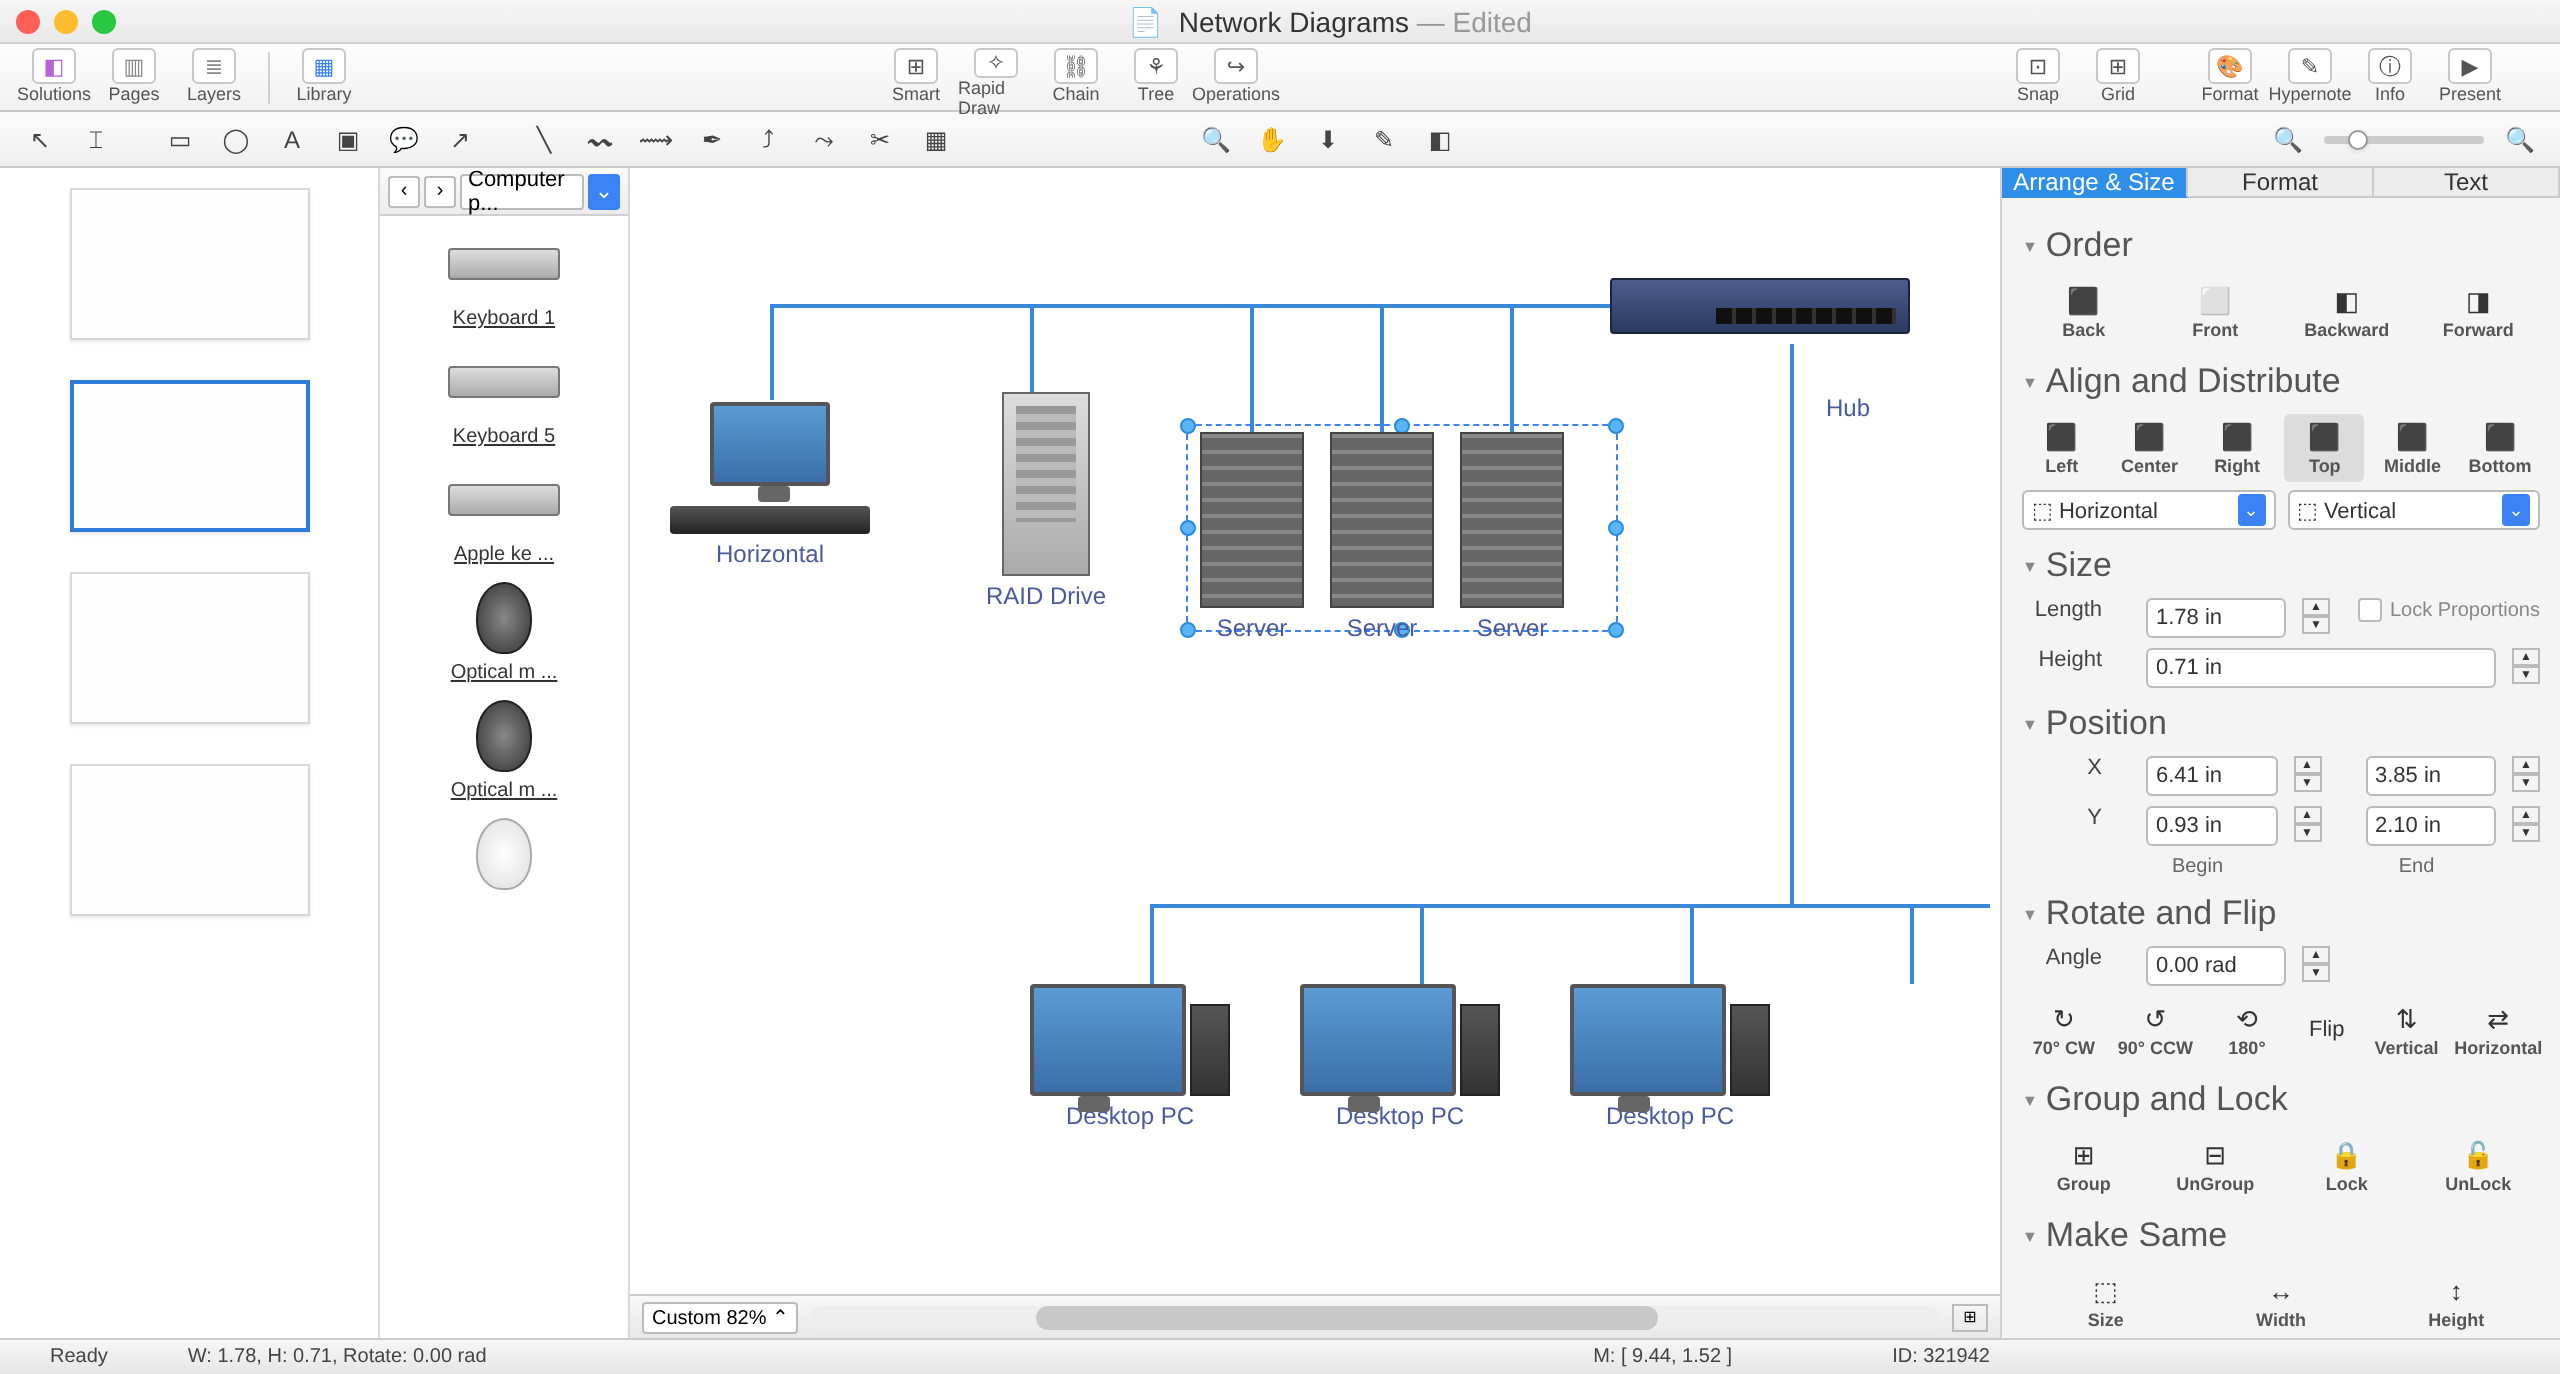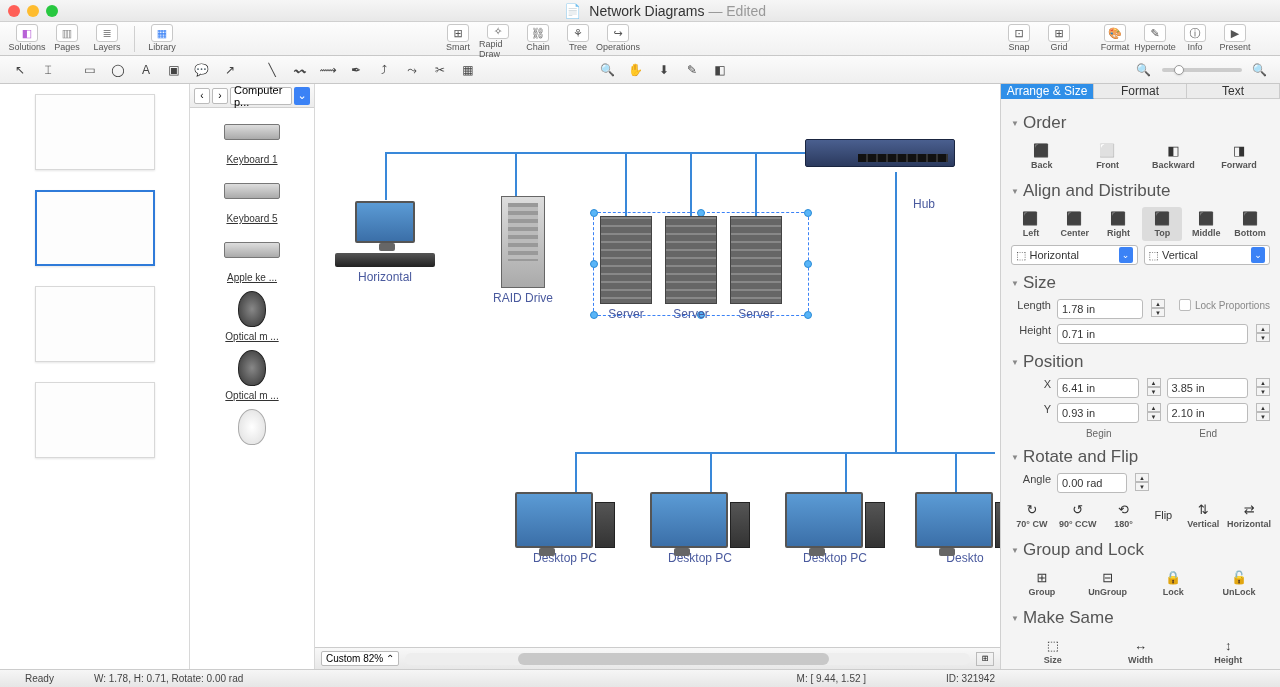--- a/index.html
+++ b/index.html
@@ -52,21 +52,21 @@
 .insp-body{padding:6px 10px 12px;}
 .section-title{font-size:17px;color:#555;margin:8px 0 6px;display:flex;align-items:center;gap:4px;}
 .section-title::before{content:"▼";font-size:8px;color:#888;}
 .icon-row{display:flex;gap:4px;flex-wrap:wrap;margin-bottom:4px;}
 .icon-btn{flex:1;min-width:38px;display:flex;flex-direction:column;align-items:center;gap:2px;padding:3px 0;border-radius:3px;cursor:pointer;}
 .icon-btn .ic{width:20px;height:16px;display:flex;align-items:center;justify-content:center;font-size:13px;}
 .icon-btn .lbl{font-size:9px;color:#555;font-weight:bold;}
 .icon-btn.sel{background:#dcdcdc;}
 .row{display:flex;align-items:flex-start;gap:6px;margin-bottom:5px;}
 .row label{width:40px;font-size:11px;color:#444;text-align:right;}
-.field{flex:1;height:20px;border:1px solid #bbb;border-radius:3px;background:#fff;font-size:11px;padding:0 4px;display:flex;align-items:center;justify-content:space-between;}
+.field{flex:1;height:20px;border:1px solid #bbb;border-radius:3px;background:#fff;font-size:11px;padding:0 4px;display:flex;align-items:center;justify-content:space-between;margin-left:16px;}
 .stepper{width:14px;height:18px;display:flex;flex-direction:column;margin-left:2px;}
 .stepper span{flex:1;border:1px solid #bbb;background:#f4f4f4;font-size:6px;display:flex;align-items:center;justify-content:center;cursor:pointer;}
 .dropdown{height:20px;flex:1;border:1px solid #bbb;border-radius:3px;background:#fff;font-size:11px;display:flex;align-items:center;padding:0 4px;justify-content:space-between;}
 .dropdown .arrow{width:14px;height:16px;background:#3b82f6;border-radius:2px;color:#fff;font-size:9px;display:flex;align-items:center;justify-content:center;}
 .checkbox{width:12px;height:12px;border:1px solid #bbb;background:#fff;border-radius:2px;}
 .status{height:18px;background:linear-gradient(#f6f6f6,#e6e6e6);border-top:1px solid #ccc;display:flex;align-items:center;font-size:10px;color:#444;padding:0 25px;gap:40px;}
 
 .monitor{width:60px;height:42px;background:linear-gradient(#5b9bd5,#3b6fa8);border:2px solid #555;border-radius:2px;position:relative;}
 .monitor::after{content:"";position:absolute;bottom:-10px;left:22px;width:16px;height:8px;background:#666;border-radius:2px;}
 .tower{width:20px;height:46px;background:linear-gradient(#555,#333);border:1px solid #222;margin-left:2px;}
@@ -337,27 +337,20 @@
           </div>
           <div class="shape-label">Desktop PC</div>
         </div>
       <div class="shape-box" style="left:470px;top:408px;">
           <div style="display:flex;align-items:flex-end;">
             <div class="monitor" style="width:78px;height:56px;"></div>
             <div class="tower"></div>
           </div>
           <div class="shape-label">Desktop PC</div>
         </div>
-      <div class="shape-box" style="left:600px;top:408px;">
-          <div style="display:flex;align-items:flex-end;">
-            <div class="monitor" style="width:78px;height:56px;"></div>
-            <div class="tower"></div>
-          </div>
-          <div class="shape-label">Deskto</div>
-        </div>
     </div>
     <div class="canvas-bottom">
       <div class="zoom-combo"><span>Custom 82%</span> ⌃</div>
       <div class="hscroll">
           <div class="bar"></div>
         </div>
       <div style="width:18px;height:14px;border:1px solid #bbb;font-size:8px;display:flex;align-items:center;justify-content:center;">⊞</div>
     </div>
   </div>
 

